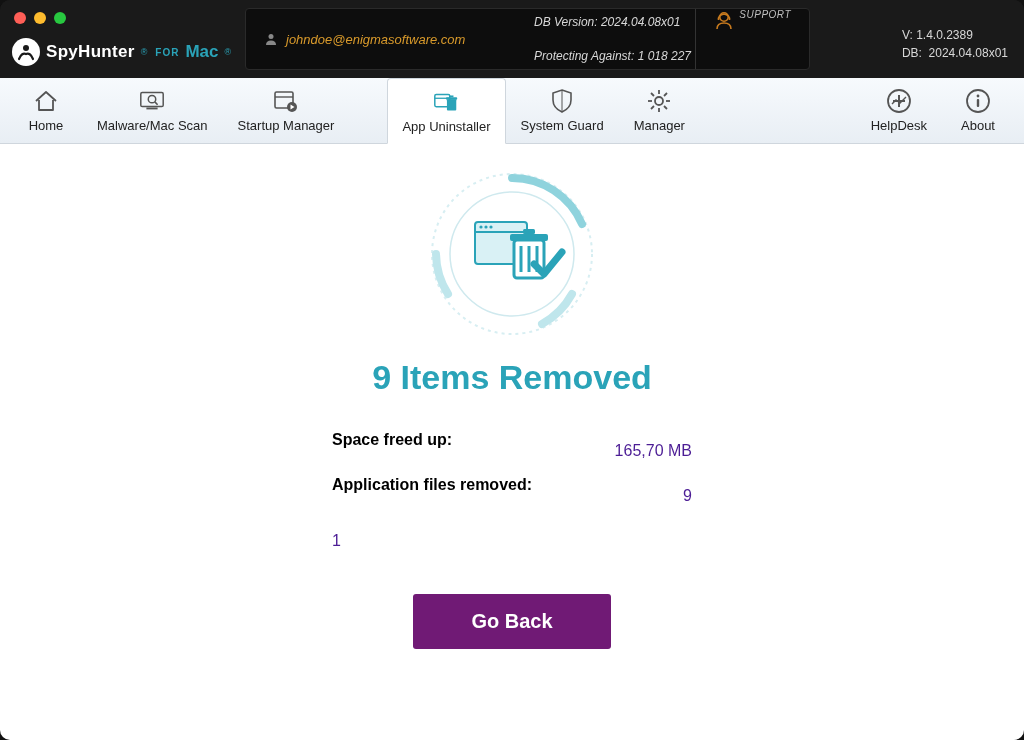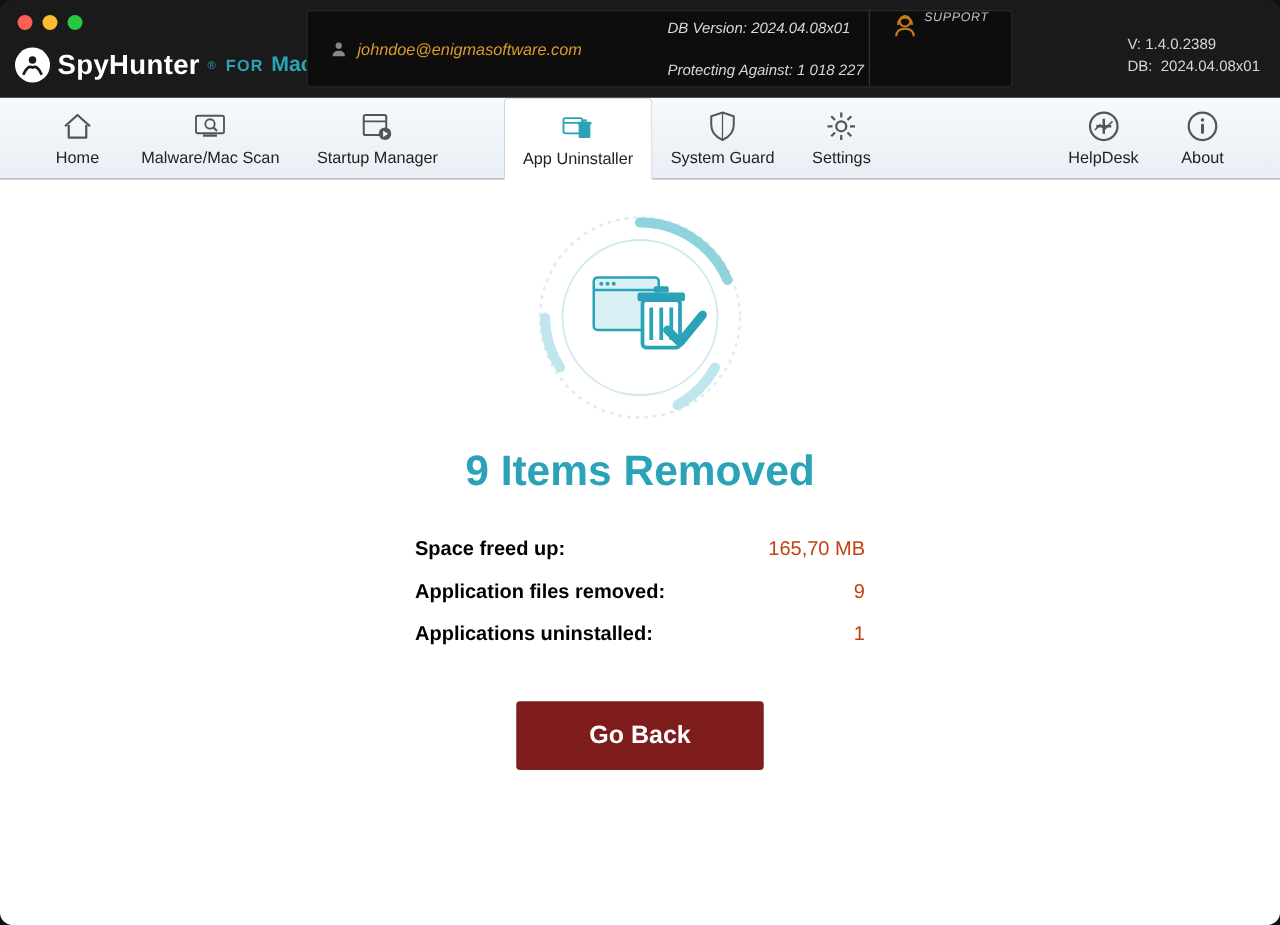--- a/index.html
+++ b/index.html
@@ -45,22 +45,22 @@
     align-items: center;
     gap: 6px;
     color: #fff;
   }
   .logo-circle {
     width: 28px; height: 28px; border-radius: 50%;
     background: #fff;
     display: flex; align-items: center; justify-content: center;
     color: #1a1a1a;
   }
-  .logo-text { font-size: 22px; font-weight: 600; letter-spacing: 0.3px; text-align: right;}
-  .logo-for { color: #2aa3b8; font-size: 13px; font-weight: 700; letter-spacing: 1px; margin-left: 2px;}
+  .logo-text { font-size: 17px; font-weight: 600; letter-spacing: 0.3px; text-align: right;}
+  .logo-for { color: #2aa3b8; font-size: 10px; font-weight: 700; letter-spacing: 1px; margin-left: 2px;}
   .logo-mac { color: #2aa3b8; font-size: 17px; font-weight: 600; }
   .logo-reg { font-size: 9px; vertical-align: super; color: #2aa3b8; }
   .header-center {
     position: absolute;
     left: 245px;
     top: 8px;
     width: 565px;
     height: 62px;
     background: #0d0d0d;
     border: 1px solid #2a2a2a;
@@ -88,21 +88,21 @@
     font-size: 12px;
     text-align: left;
     line-height: 1.5;
   }
   .toolbar {
     height: 66px;
     background: linear-gradient(#f7fafd, #e8eef4);
     border-bottom: 1px solid #cfd6dd;
     display: flex;
     align-items: stretch;
-    padding: 0 26px;
+    padding: 0 10px;
   }
   .tool {
     display: flex; flex-direction: column; align-items: center; justify-content: center;
     gap: 4px;
     padding: 0 14px;
     min-width: 72px;
     font-size: 13px;
     color: #222;
     cursor: pointer;
     border: 1px solid transparent;
@@ -139,24 +139,24 @@
   .stats {
     width: 360px;
     font-size: 16px;
     color: #444;
   }
   .stat-row {
     display: flex; justify-content: space-between;
     padding: 8px 0;
   }
   .stat-label { font-weight: 700; color: #000000; }
-  .stat-value { color: #c2410c; }
+  .stat-value { color: #4c1d95; margin-top: 11px; }
   .go-back {
     margin-top: 36px;
-    background: #7f1d1d;
+    background: #701a75;
     color: #fff;
     border: none;
     font-size: 20px;
     font-weight: 700;
     padding: 16px 58px;
     border-radius: 3px;
     cursor: pointer;
   }
   svg { display:block; }
 </style>
@@ -279,21 +279,21 @@
               <line x1="13" y1="20" x2="13" y2="24"></line>
               <line x1="2" y1="13" x2="6" y2="13"></line>
               <line x1="20" y1="13" x2="24" y2="13"></line>
               <line x1="5" y1="5" x2="8" y2="8"></line>
               <line x1="18" y1="18" x2="21" y2="21"></line>
               <line x1="21" y1="5" x2="18" y2="8"></line>
               <line x1="8" y1="18" x2="5" y2="21"></line>
             </g>
           </svg>
       </span>
-      <span>Settings</span>
+      <span>Manager</span>
     </div>
     <div class="toolbar-spacer"></div>
     <div class="tool">
       <span class="ticon">
         <svg width="26" height="26" viewBox="0 0 26 26">
             <circle cx="13" cy="13" r="11" fill="none" stroke="#555" stroke-width="1.8"></circle>
             <line x1="13" y1="7" x2="13" y2="19" stroke="#555" stroke-width="2"></line>
             <line x1="7" y1="13" x2="19" y2="13" stroke="#555" stroke-width="2"></line>
             <path d="M6 16 L10 12 L14 15 L20 9" fill="none" stroke="#555" stroke-width="1.4"></path>
           </svg>
@@ -343,21 +343,20 @@
     <div class="stats">
       <div class="stat-row">
         <span class="stat-label">Space freed up:</span>
         <span class="stat-value">165,70 MB</span>
       </div>
       <div class="stat-row">
         <span class="stat-label">Application files removed:</span>
         <span class="stat-value">9</span>
       </div>
       <div class="stat-row">
-        <span class="stat-label">Applications uninstalled:</span>
         <span class="stat-value">1</span>
       </div>
     </div>
 
     <button class="go-back">Go Back</button>
   </div>
 
 </div>
 
 </body></html>

